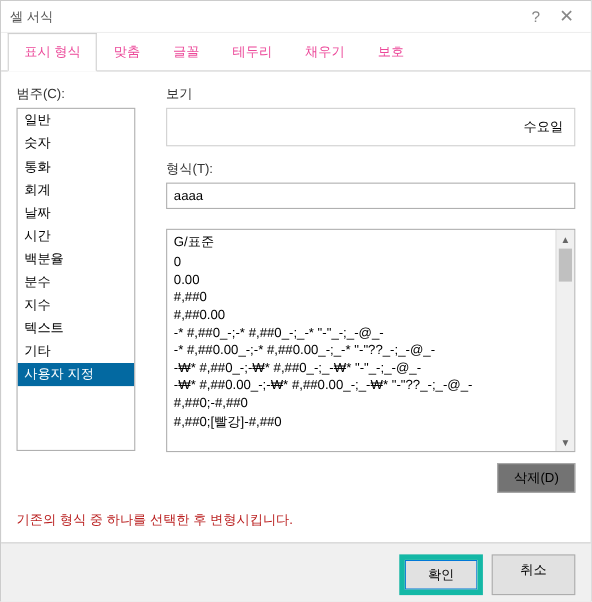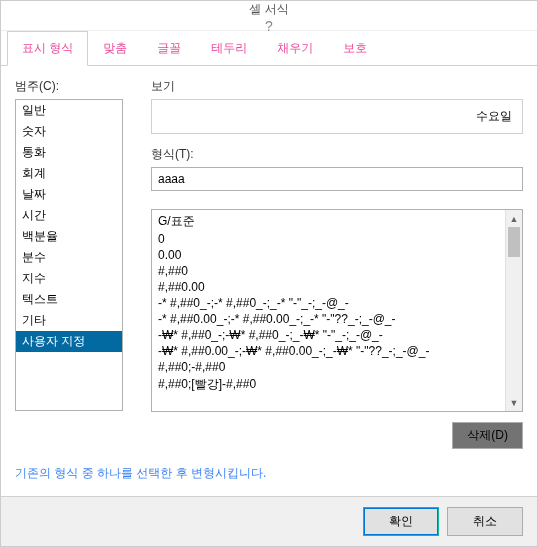--- a/index.html
+++ b/index.html
@@ -19,21 +19,20 @@
       display: flex;
       flex-direction: column;
     }
     .titlebar {
       height: 30px;
       background: #fff;
       display: flex;
       align-items: center;
       padding: 0 8px;
       border-bottom: 1px solid #eee;
-      flex-direction: column;
     }
     .title {
       flex: 1;
       color: #555;
       font-size: 12px;
     }
     .tb-btn {
       width: 28px;
       height: 28px;
       display: flex;
@@ -155,40 +154,40 @@
       margin-top: 10px;
     }
     .delete-btn {
       padding: 4px 14px;
       border: 1px solid #adadad;
       background: #737373;
       cursor: pointer;
     }
     .hint {
       margin-top: 16px;
-      color: #3b82f6;
+      color: #b91c1c;
     }
     .footer {
       border-top: 1px solid #d0d0d0;
       padding: 10px 14px;
       display: flex;
       justify-content: flex-end;
       gap: 8px;
       background: #f0f0f0;
     }
     .footer-btn {
       min-width: 76px;
       padding: 5px 14px;
       border: 1px solid #adadad;
       background: #e1e1e1;
       cursor: pointer;
       text-align: center;
     }
     .footer-btn.primary {
-      border: 1px solid #14b8a6;
+      border: 5px solid #14b8a6;
       box-shadow: 0 0 0 1px #0078d7 inset;
     }
   </style>
 </head>
 <body>
 
 <div class="window">
   <div class="titlebar">
     <div class="title">셀 서식</div>
     <div class="tb-btn">?</div>

